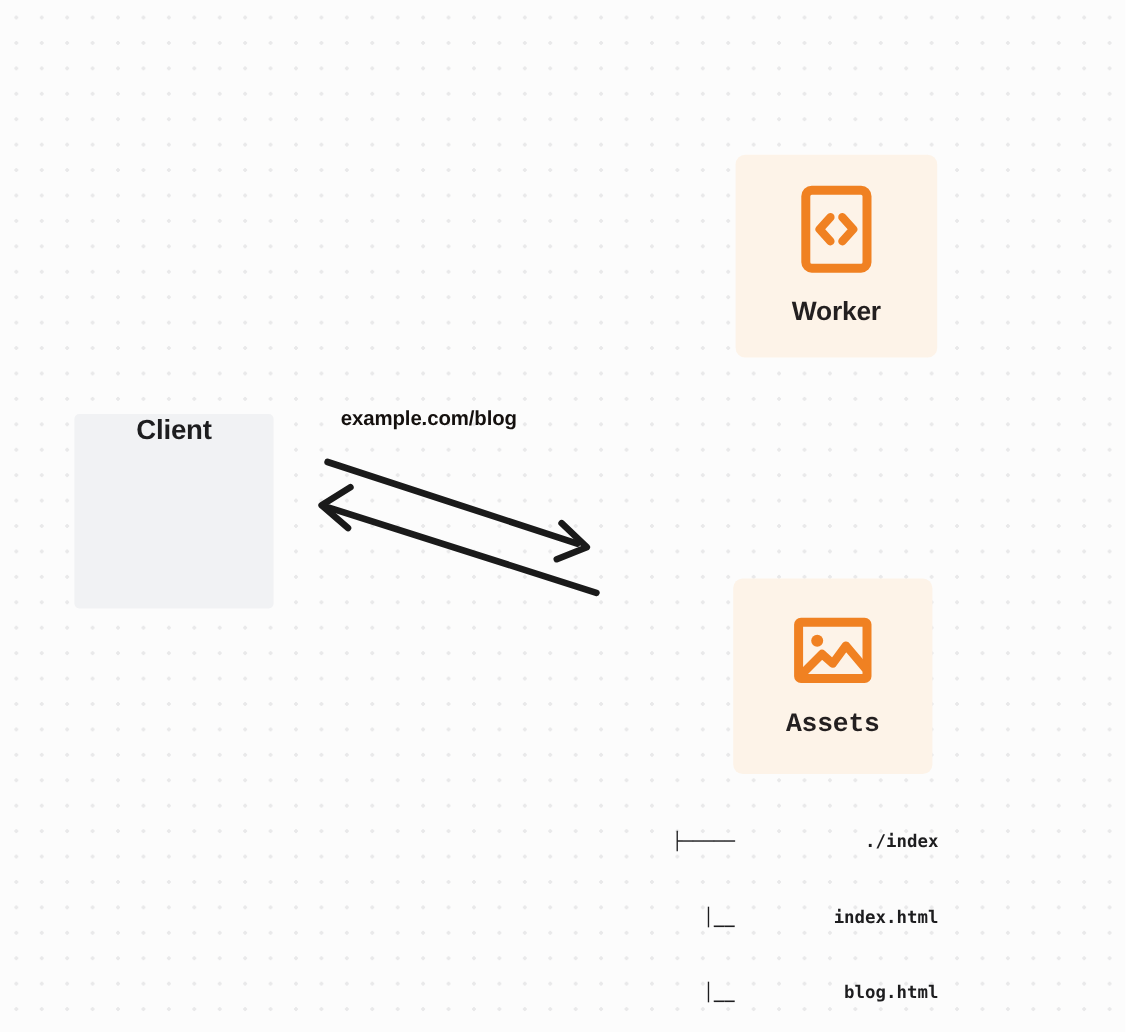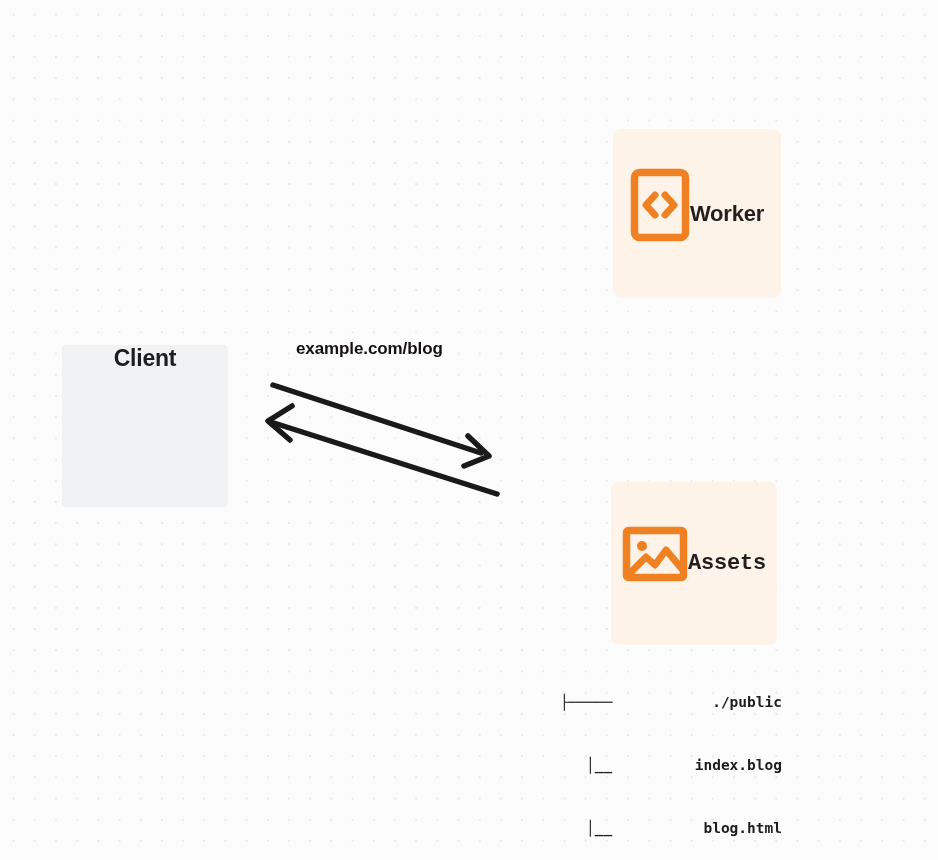--- a/index.html
+++ b/index.html
@@ -37,21 +37,21 @@
   .client-label {
     font-size: 23px;
     font-weight: bold;
     color: #1d1d1f;
     letter-spacing: -0.2px;
   }
 
   
   .edge-label {
     position: absolute;
-    left: 296px;
+    left: 284px;
     top: 339px;
     font-size: 17px;
     font-weight: bold;
     color: #14100e;
     letter-spacing: -0.1px;
     white-space: nowrap;
   }
 
   
   .arrows {
@@ -88,21 +88,21 @@
     white-space: nowrap;
     line-height: 26px;
   }
 
   
   .card {
     position: absolute;
     background: #fdf3e8;
     border-radius: 8px;
     display: flex;
-    flex-direction: row;
+    flex-direction: column;
     align-items: center;
     justify-content: center;
   }
   .card-worker {
     left: 613px;
     top: 129px;
     width: 168px;
     height: 169px;
   }
   .card-assets {
@@ -195,25 +195,25 @@
         <circle cx="20" cy="22" r="5" fill="#f08122"></circle>
         <polyline points="8,49 24,33 33,41 44,26 60,45" fill="none" stroke="#f08122" stroke-width="7" stroke-linecap="round" stroke-linejoin="round"></polyline>
       </svg>
     </span>
     <span class="card-label">Assets</span>
   </div>
 
   <div class="file-tree">
     <div class="tree-row">
       <span class="tree-branch">├─────</span>
-      <span class="tree-name">./public</span>
+      <span class="tree-name">./index</span>
     </div>
     <div class="tree-row">
       <span class="tree-branch" style="margin-left: 26px;">│__</span>
-      <span class="tree-name">index.blog</span>
+      <span class="tree-name">index.html</span>
     </div>
     <div class="tree-row">
       <span class="tree-branch" style="margin-left: 26px;">│__</span>
       <span class="tree-name">blog.html</span>
     </div>
     
   </div>
 
 </div>
 

